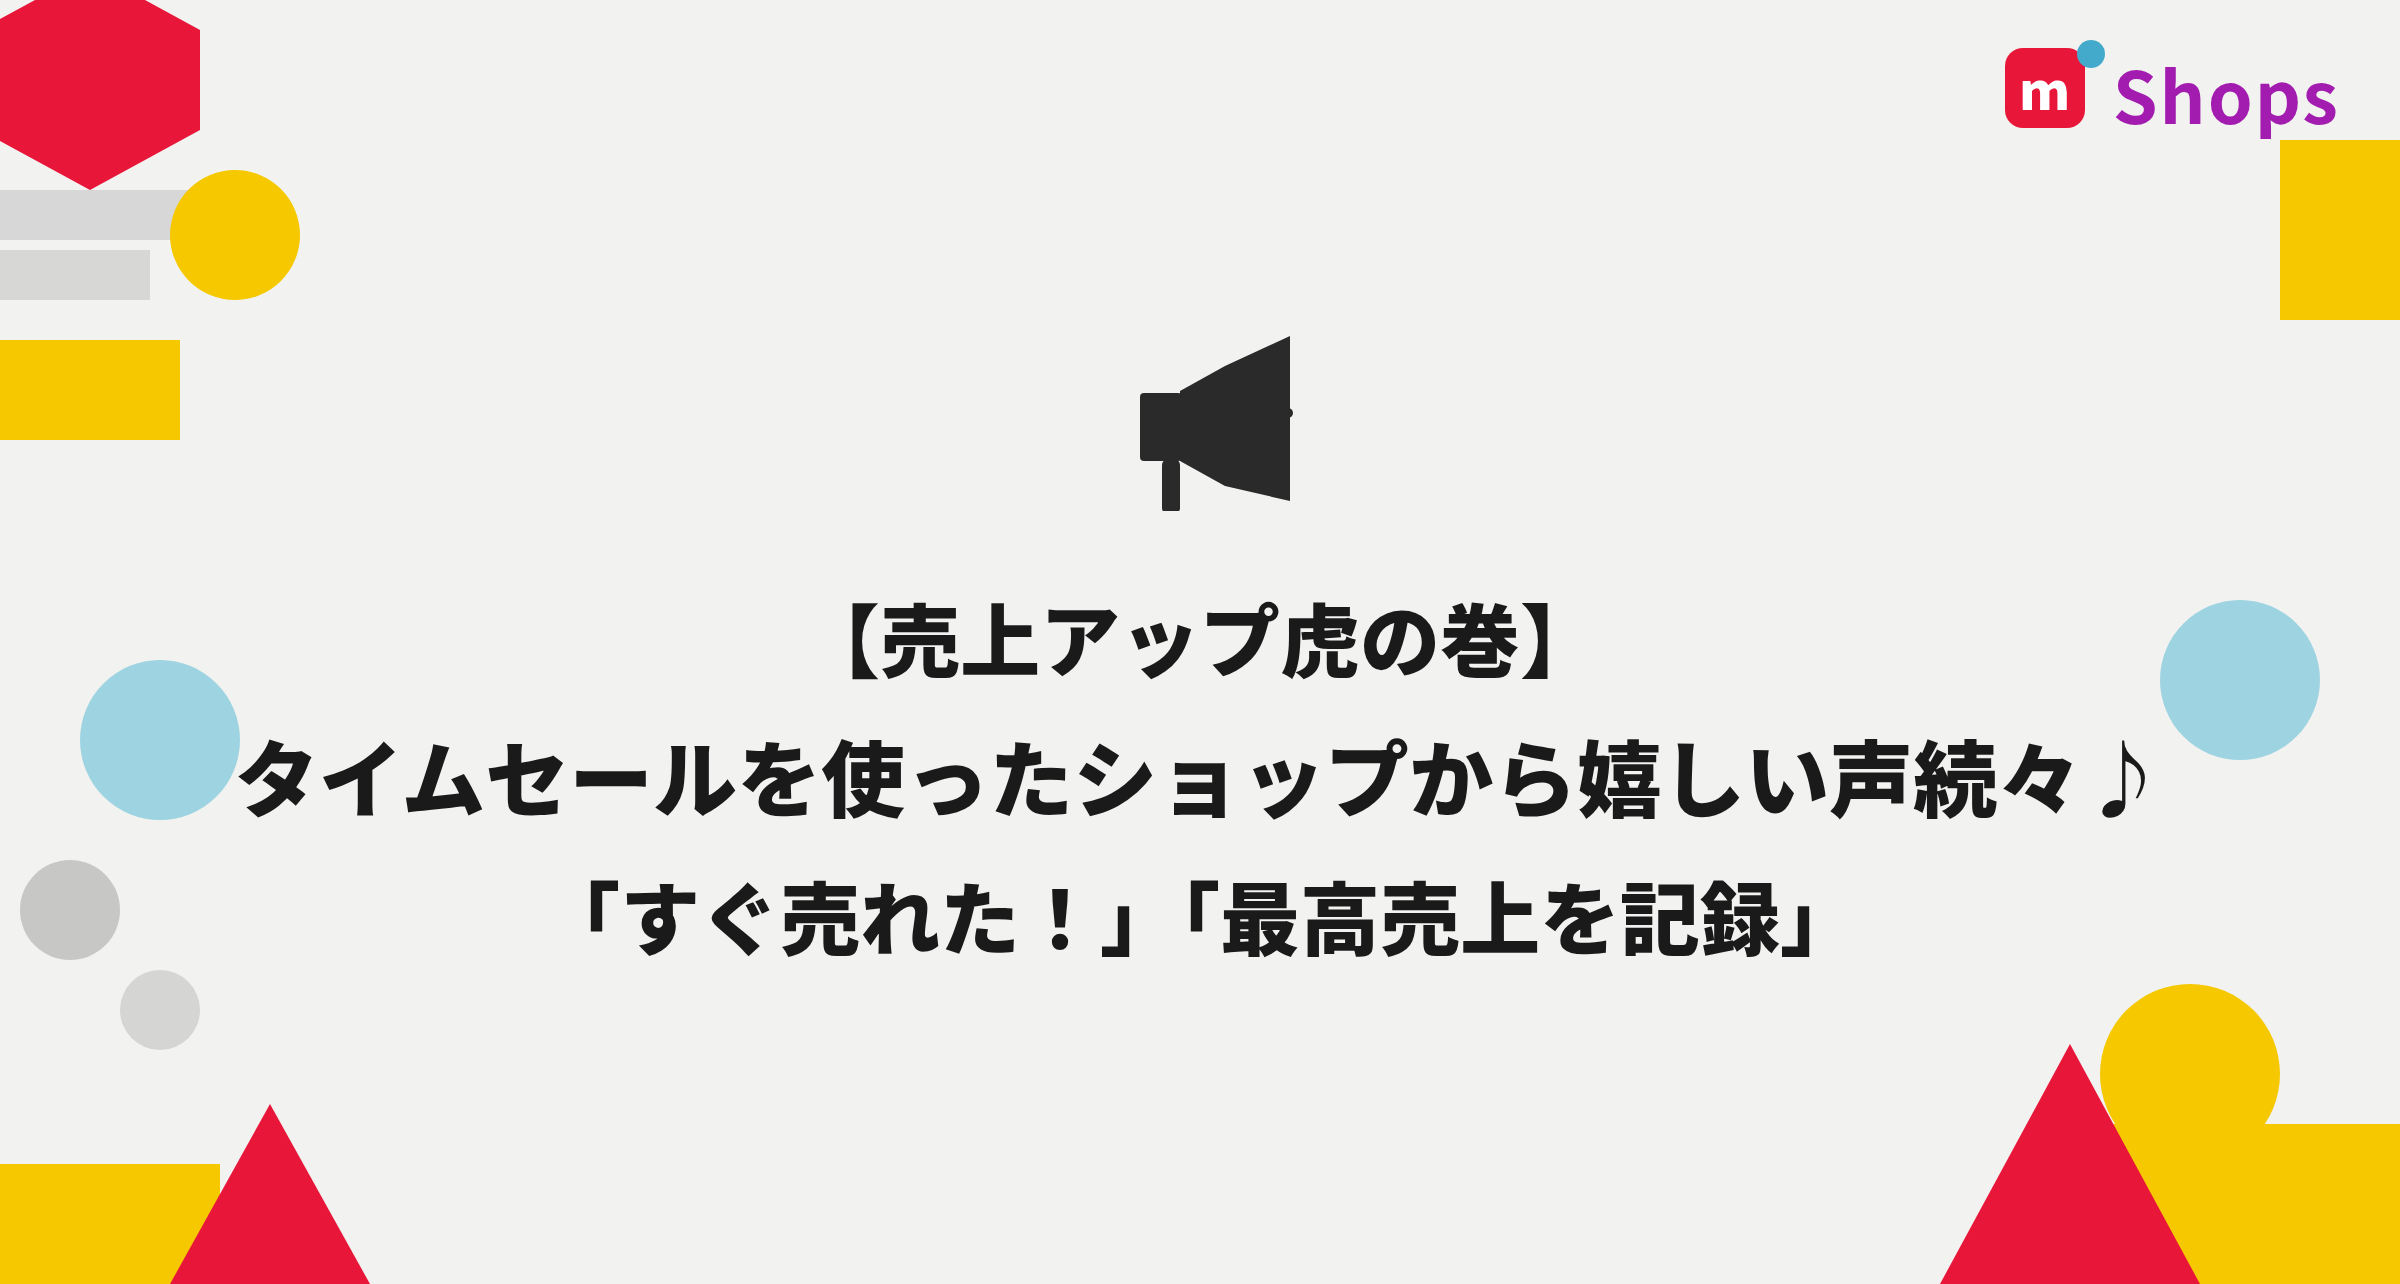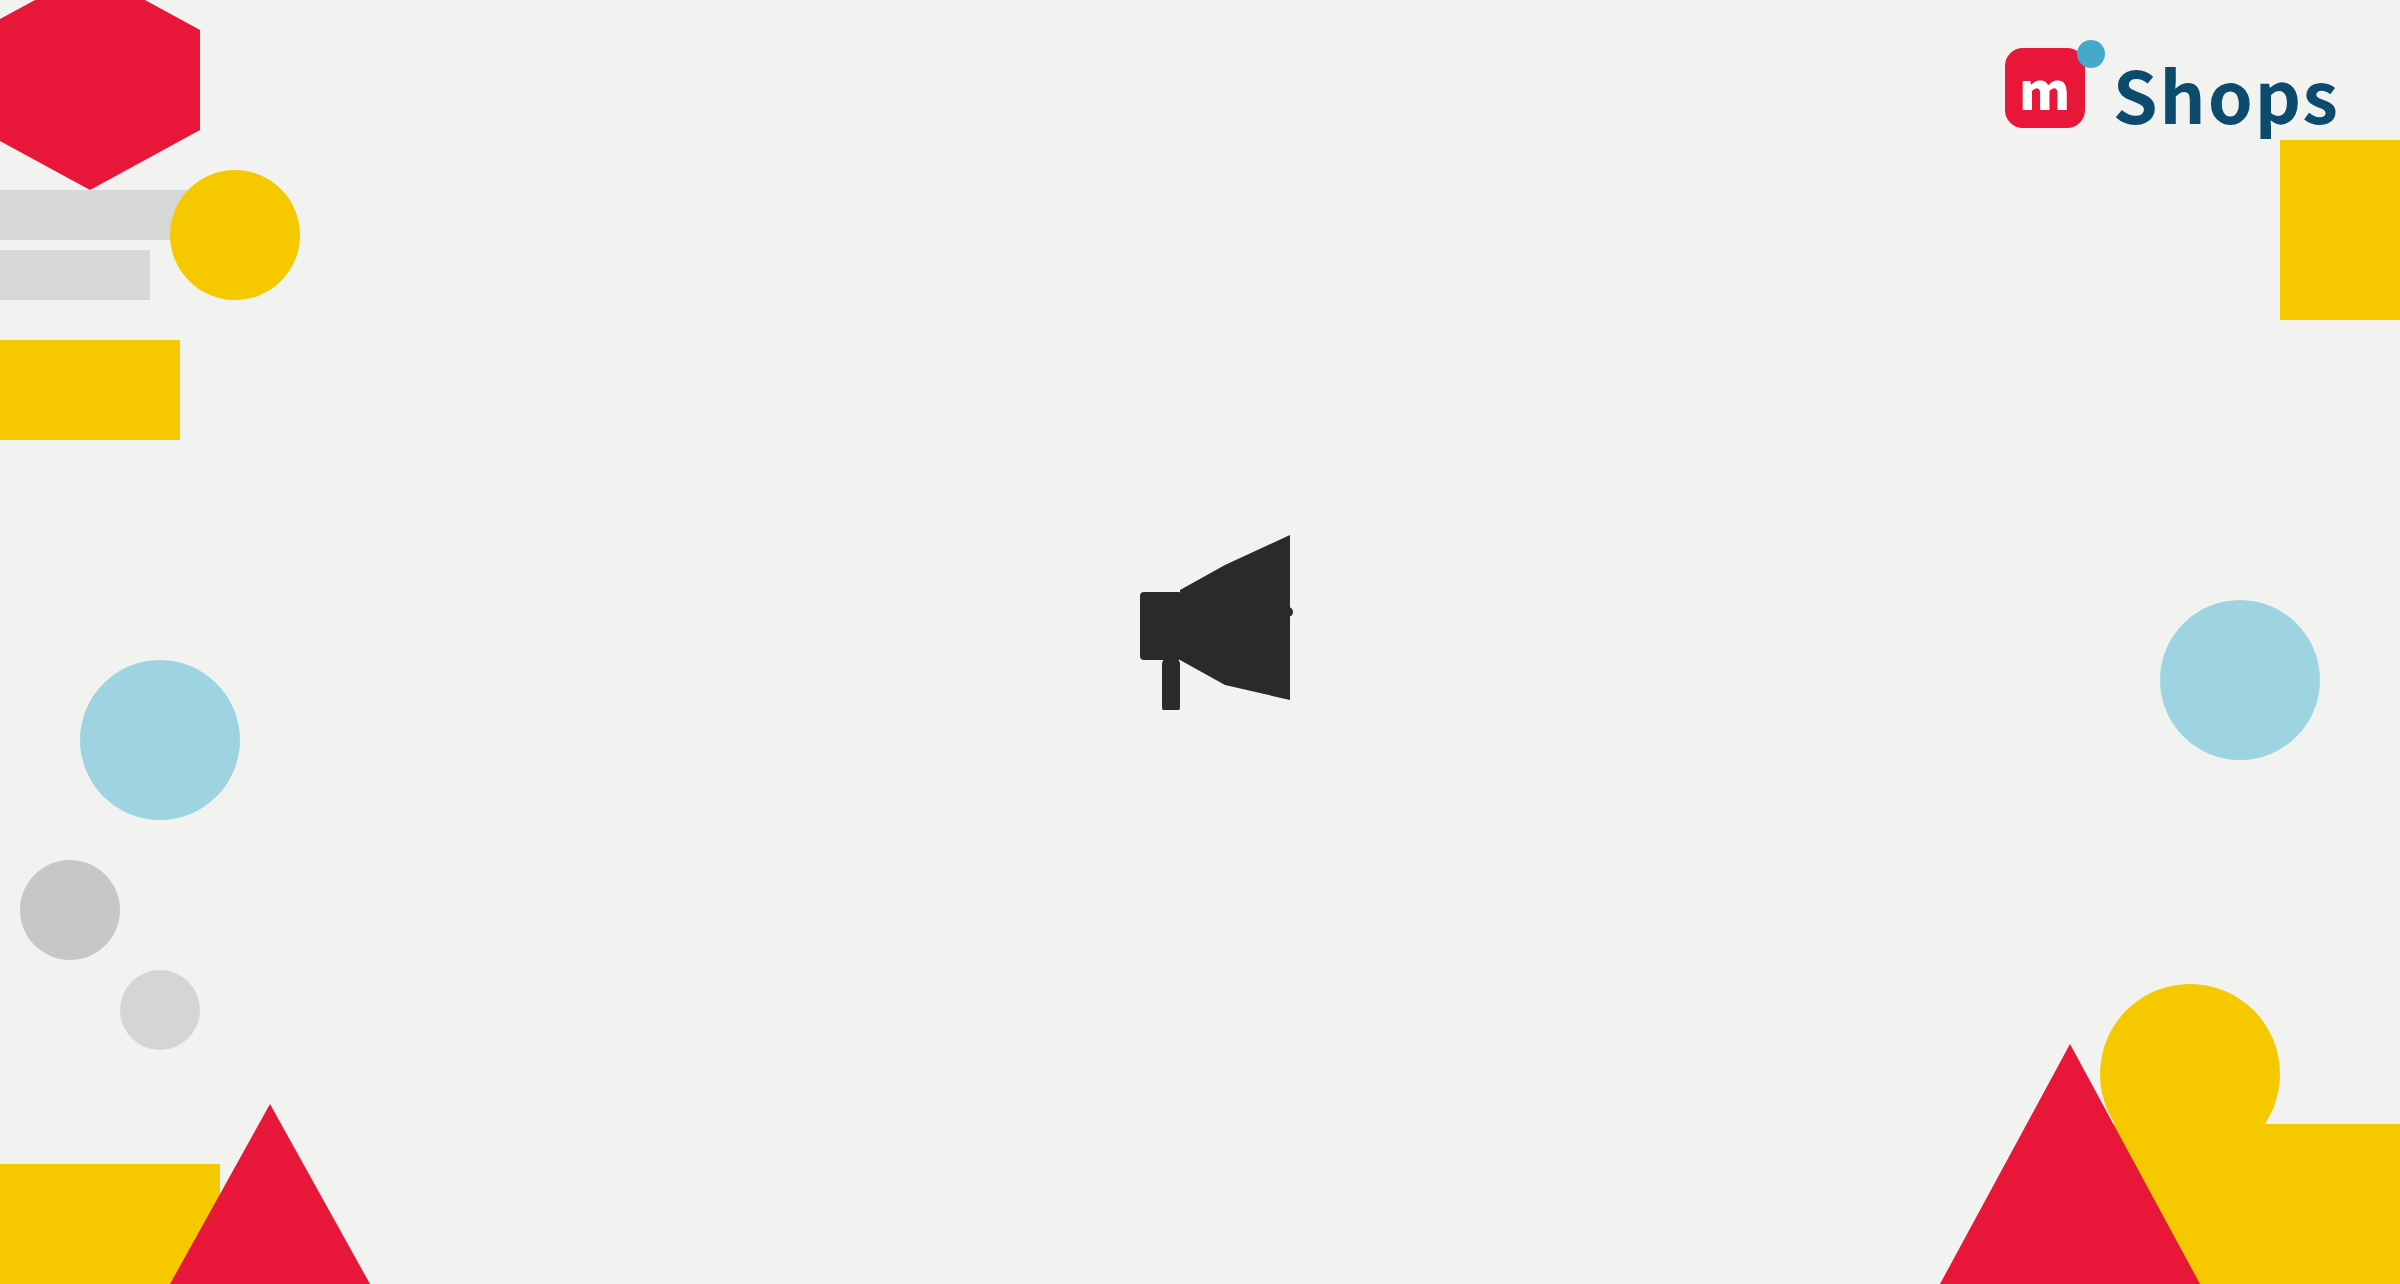--- a/index.html
+++ b/index.html
@@ -207,21 +207,21 @@
       right: -10px;
       width: 28px;
       height: 28px;
       background: #44aacc;
       border-radius: 50%;
     }
 
     .logo-shops-text {
       font-size: 72px;
       font-weight: 700;
-      color: #0c4a6e;
+      color: #a21caf;
       letter-spacing: 2px;
     }
 
     
     .main-content {
       position: absolute;
       top: 0;
       left: 0;
       width: 100%;
       height: 100%;
@@ -328,13 +328,18 @@
 
         <line x1="140" y1="55" x2="165" y2="42" stroke="#2a2a2a" stroke-width="10" stroke-linecap="round"></line>
         <line x1="148" y1="82" x2="178" y2="82" stroke="#2a2a2a" stroke-width="10" stroke-linecap="round"></line>
         <line x1="140" y1="108" x2="165" y2="120" stroke="#2a2a2a" stroke-width="10" stroke-linecap="round"></line>
 
         <rect x="30" y="62" width="42" height="68" rx="4" fill="#2a2a2a"></rect>
       </g>
     </svg>
   </div>
 
+  <div class="main-text-block">
+    <span class="main-title-line1">【売上アップ虎の巻】</span>
+    <span class="main-title-line2">タイムセールを使ったショップから嬉しい声続々♪</span>
+    <span class="main-title-line3">「すぐ売れた！」「最高売上を記録」</span>
+  </div>
 </div>
 
 </body></html>

